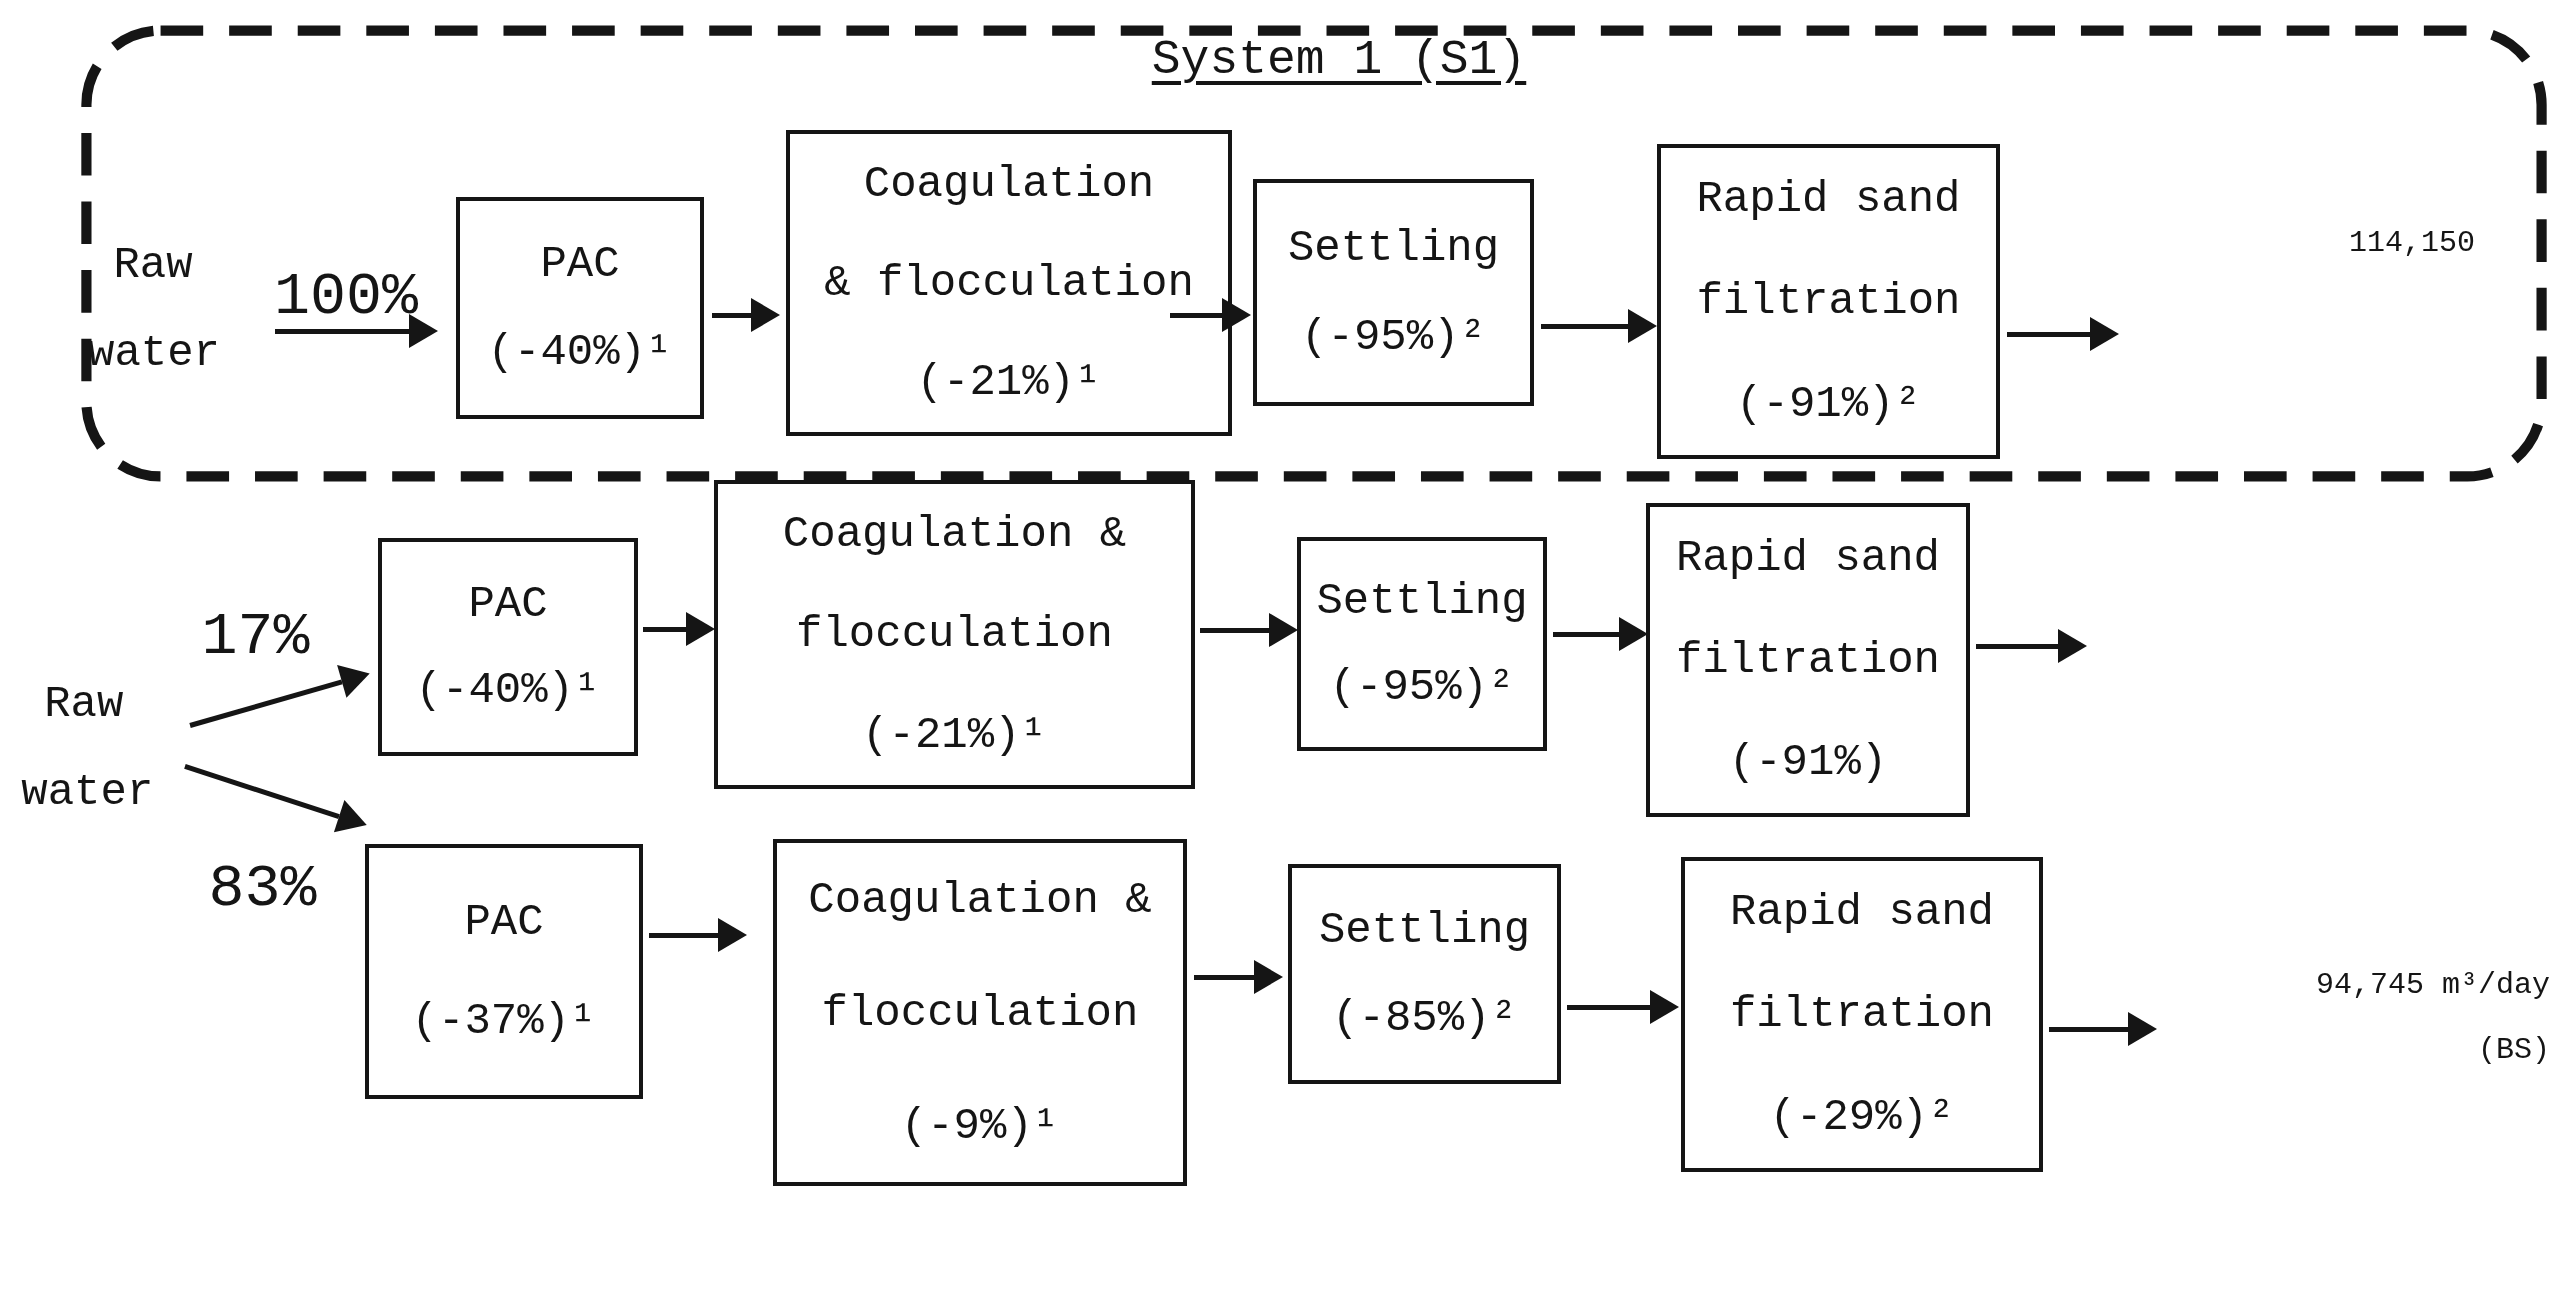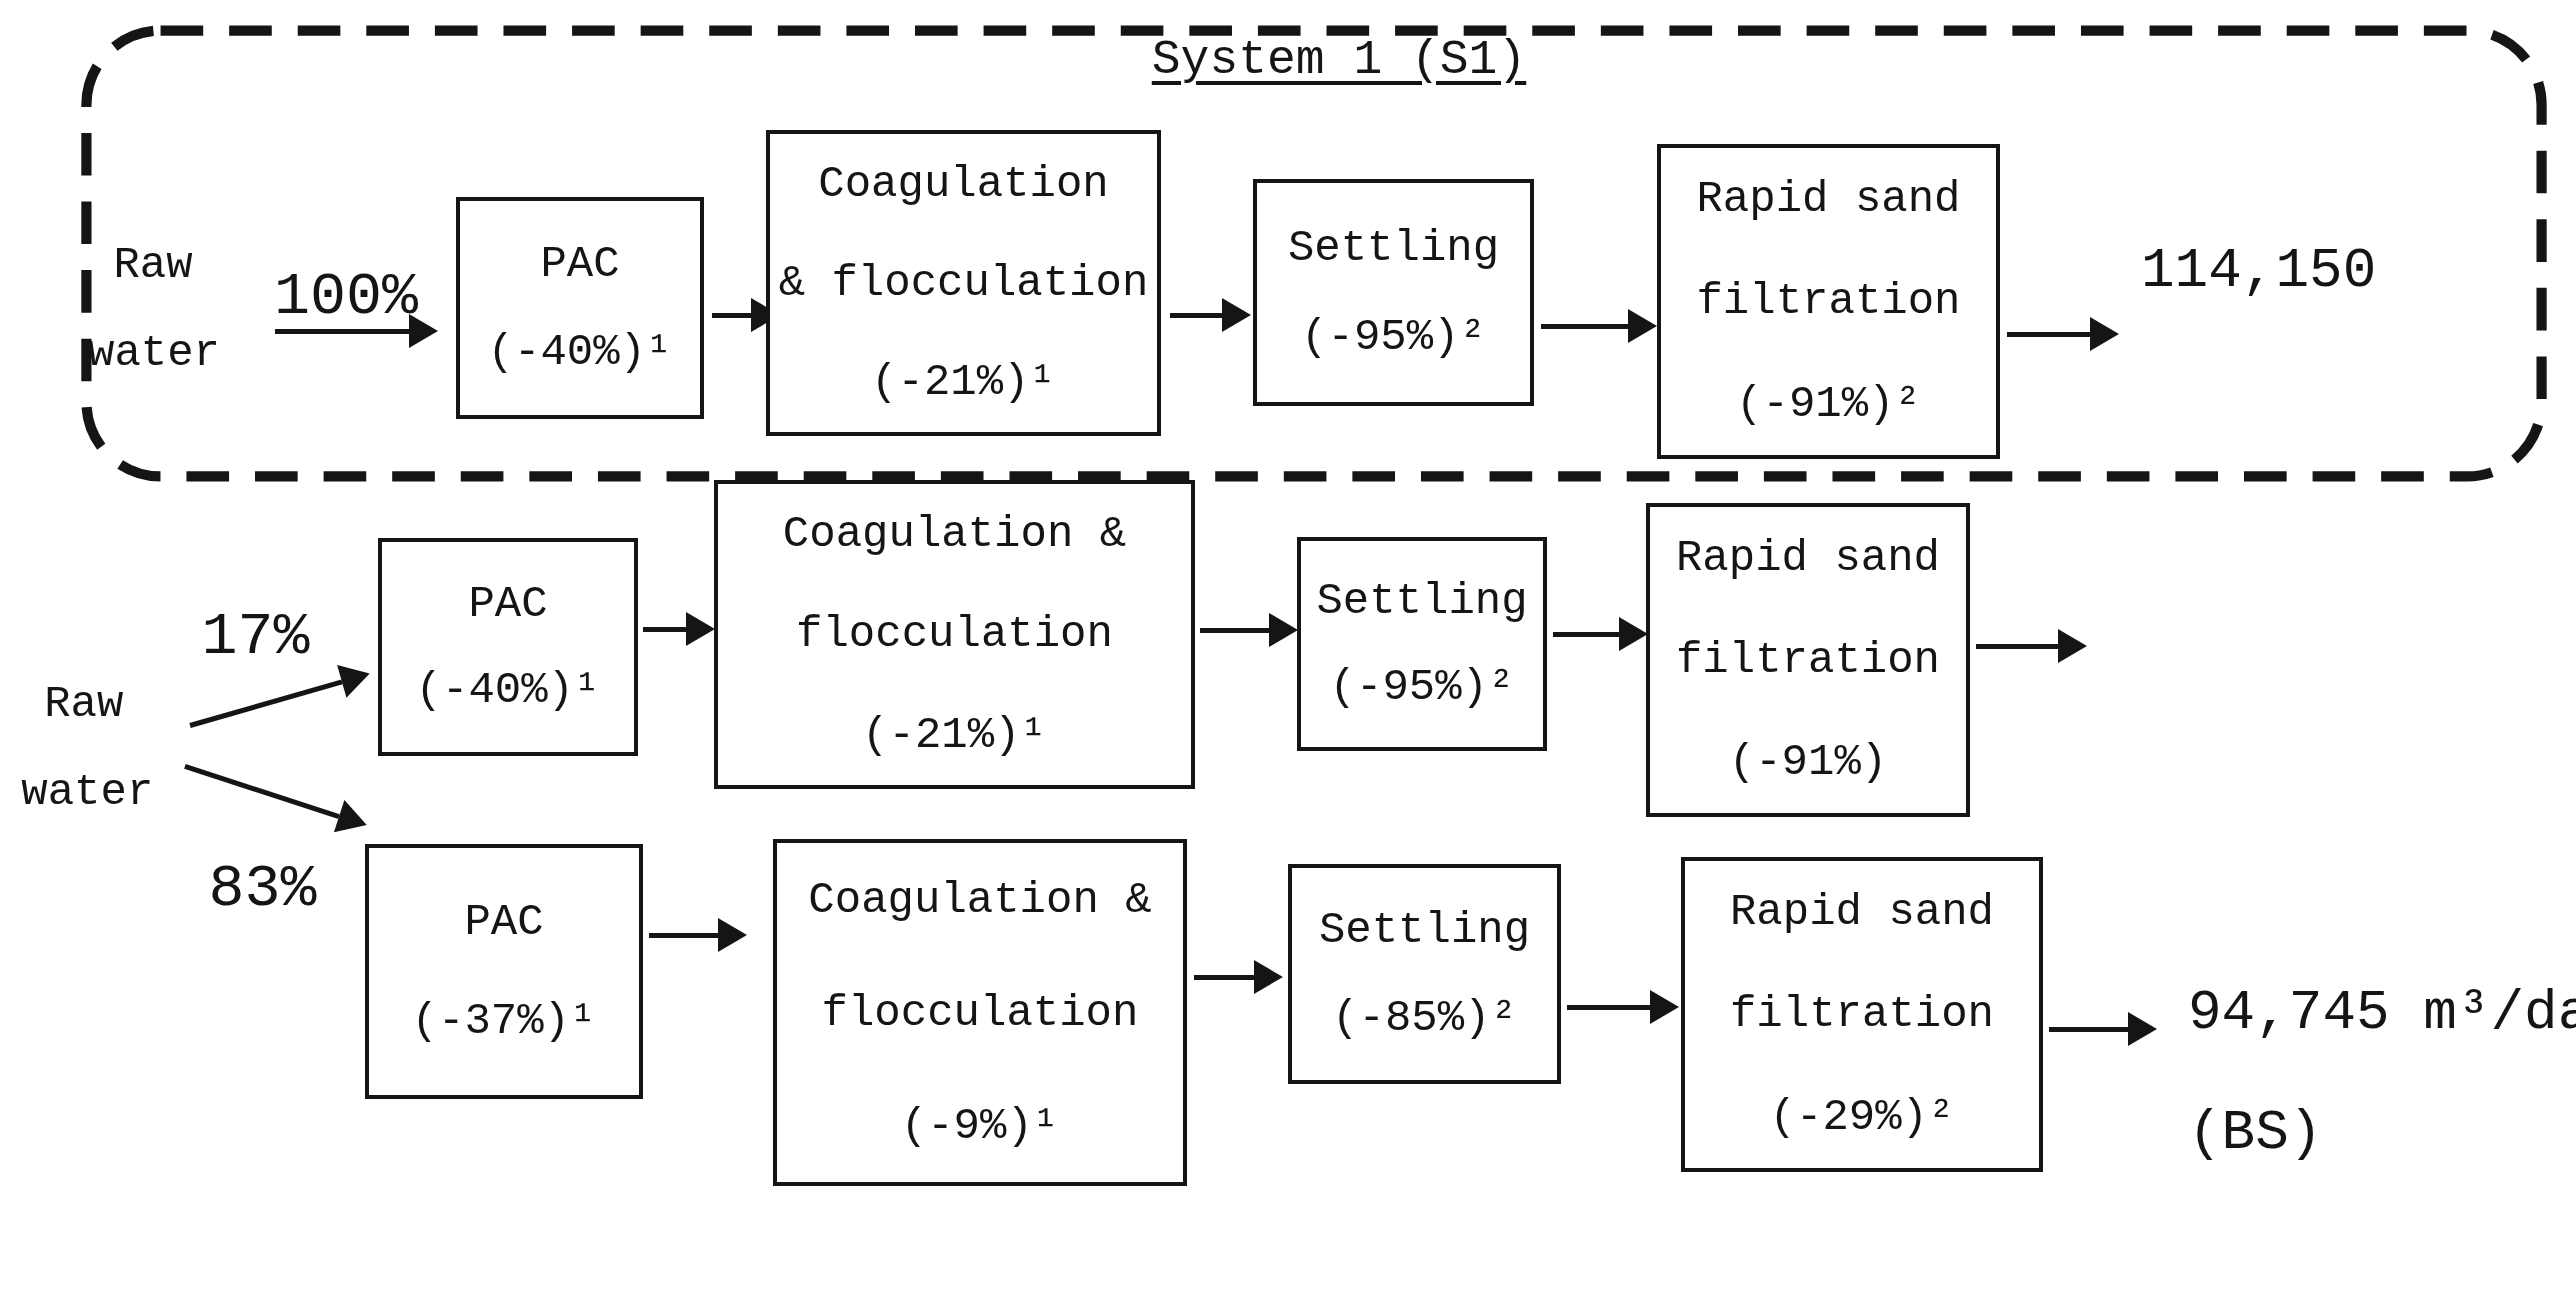--- a/index.html
+++ b/index.html
@@ -41,22 +41,22 @@
     text-align: center;
   }
   .src {
     position: absolute;
     font-size: 44px;
     text-align: center;
     line-height: 2.0;
   }
   .out {
     position: absolute;
-    font-size: 56px;
-    text-align: left;
+    font-size: 30px;
+    text-align: right;
     line-height: 2.15;
   }
   .harrow {
     position: absolute;
     height: 4.6px;
     background: #151515;
   }
   .harrow::after {
     content: "";
     position: absolute;
@@ -90,21 +90,21 @@
 
   <div class="harrow" style="left:275px;top:329px;width:134px"></div>
 
   <div class="box" style="left:456px;top:197px;width:248px;height:222px">
     <div class="ln">PAC</div>
     <div class="ln">(-40%)¹</div>
   </div>
 
   <div class="harrow" style="left:712px;top:313px;width:39px"></div>
 
-  <div class="box l3" style="left:766px;top:130px;width:395px;height:306px">
+  <div class="box l3" style="left:786px;top:130px;width:446px;height:306px">
     <div class="ln">Coagulation</div>
     <div class="ln">&amp; flocculation</div>
     <div class="ln">(-21%)¹</div>
   </div>
 
   <div class="harrow" style="left:1170px;top:313px;width:52px"></div>
 
   <div class="box" style="left:1253px;top:179px;width:281px;height:227px">
     <div class="ln">Settling</div>
     <div class="ln">(-95%)²</div>

